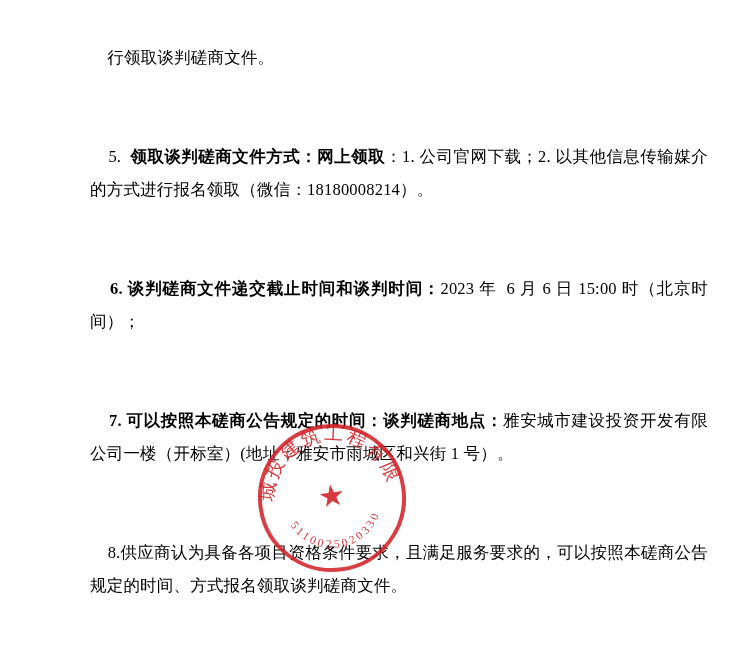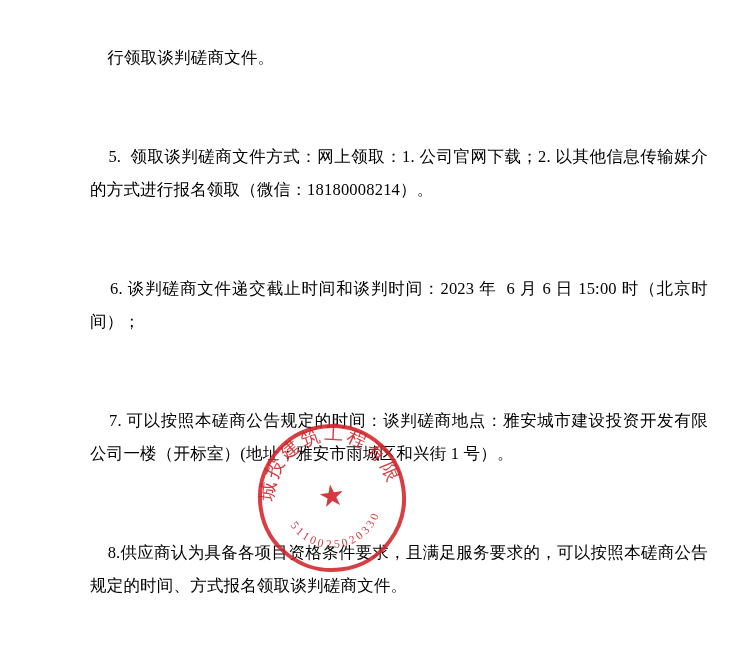--- a/index.html
+++ b/index.html
@@ -30,21 +30,21 @@
     letter-spacing: 0.2px;
     white-space: pre-wrap;
   }
   .indent {
     text-indent: 32px;
   }
   .indent2 {
     text-indent: 46px;
   }
   .b {
-    font-weight: normal;
+    font-weight: bold;
   }
   .u {
   }
   .para {
     margin: 0;
   }
   
   .seal {
     position: absolute;
     left: 240px;

